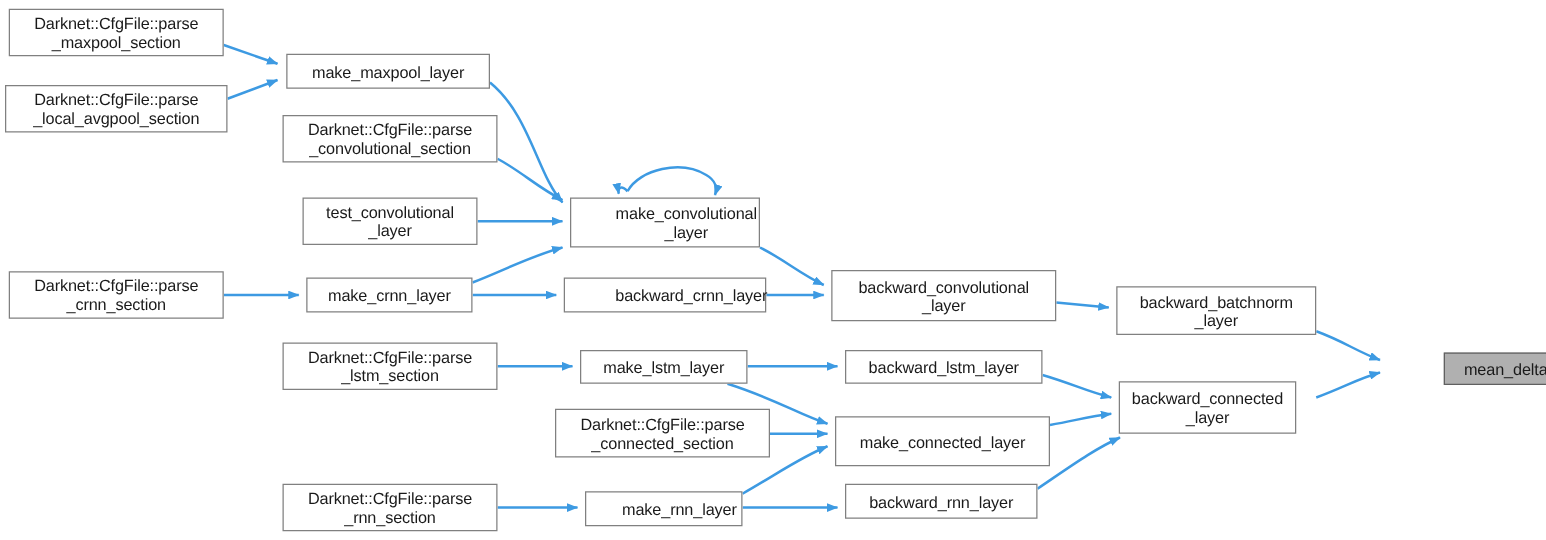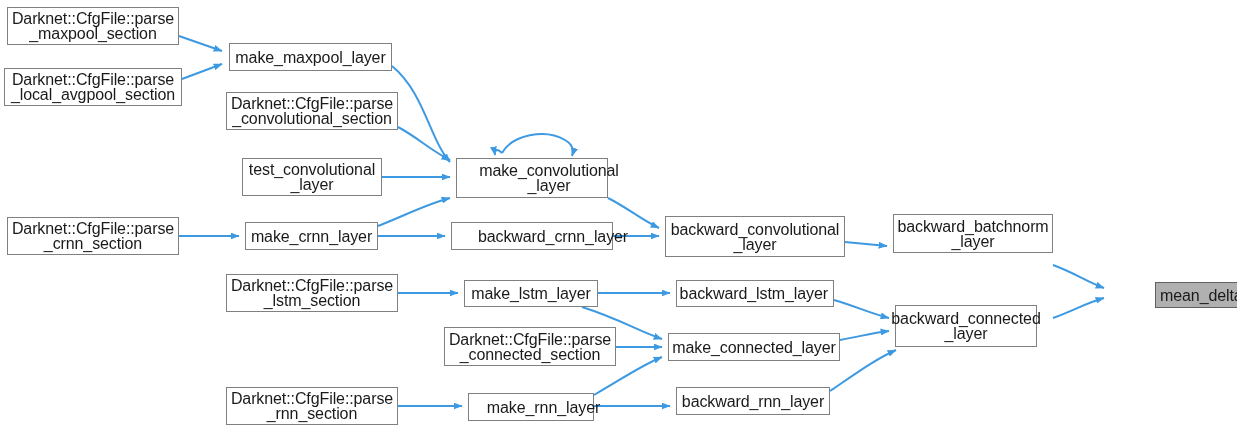--- a/index.html
+++ b/index.html
@@ -26,21 +26,21 @@
   .node {
     position: absolute;
     box-sizing: border-box;
     border: 1px solid #808080;
     background: #ffffff;
     color: #1a1a1a;
     display: flex;
     align-items: center;
     justify-content: center;
     text-align: center;
-    font-size: 16px;
+    font-size: 13px;
     line-height: 15px;
     white-space: pre-line;
     letter-spacing: -0.1px;
     z-index: 2;
   }
   .node.highlight {
     background: #b0b0b0;
     border-color: #606060;
   }
   .node-label {
@@ -97,30 +97,30 @@
       <div class="node" style="left: 242px; top: 158px; width: 140px; height: 38px;"><span class="node-label">test_convolutional
 _layer</span></div>
       <div class="node" style="left: 456px; top: 158px; width: 152px; height: 40px; padding-left: 34px;"><span class="node-label">make_convolutional
 _layer</span></div>
       <div class="node" style="left: 7px; top: 217px; width: 172px; height: 38px;"><span class="node-label">Darknet::CfgFile::parse
 _crnn_section</span></div>
       <div class="node" style="left: 245px; top: 222px; width: 133px; height: 28px;"><span class="node-label">make_crnn_layer</span></div>
       <div class="node" style="left: 451px; top: 222px; width: 162px; height: 28px; padding-left: 42px;"><span class="node-label">backward_crnn_layer</span></div>
       <div class="node" style="left: 665px; top: 216px; width: 180px; height: 41px;"><span class="node-label">backward_convolutional
 _layer</span></div>
-      <div class="node" style="left: 893px; top: 214px; width: 160px; height: 39px;"><span class="node-label">backward_batchnorm
+      <div class="node" style="left: 893px; top: 229px; width: 160px; height: 39px;"><span class="node-label">backward_batchnorm
 _layer</span></div>
       <div class="node" style="left: 226px; top: 274px; width: 172px; height: 38px;"><span class="node-label">Darknet::CfgFile::parse
 _lstm_section</span></div>
       <div class="node" style="left: 464px; top: 280px; width: 134px; height: 27px;"><span class="node-label">make_lstm_layer</span></div>
-      <div class="node" style="left: 676px; top: 280px; width: 158px; height: 27px; justify-content: flex-end;"><span class="node-label">backward_lstm_layer</span></div>
+      <div class="node" style="left: 676px; top: 280px; width: 158px; height: 27px;"><span class="node-label">backward_lstm_layer</span></div>
       <div class="node" style="left: 895px; top: 305px; width: 142px; height: 42px;"><span class="node-label">backward_connected
 _layer</span></div>
       <div class="node" style="left: 444px; top: 327px; width: 172px; height: 39px;"><span class="node-label">Darknet::CfgFile::parse
 _connected_section</span></div>
-      <div class="node" style="left: 668px; top: 333px; width: 172px; height: 28px;"><span class="node-label">make_connected_layer</span></div>
+      <div class="node" style="left: 668px; top: 333px; width: 172px; height: 40px;"><span class="node-label">make_connected_layer</span></div>
       <div class="node" style="left: 226px; top: 387px; width: 172px; height: 38px;"><span class="node-label">Darknet::CfgFile::parse
 _rnn_section</span></div>
       <div class="node" style="left: 468px; top: 393px; width: 126px; height: 28px; padding-left: 25px;"><span class="node-label">make_rnn_layer</span></div>
       <div class="node" style="left: 676px; top: 387px; width: 154px; height: 28px;"><span class="node-label">backward_rnn_layer</span></div>
       <div class="node highlight" style="left: 1110px; top: 282px; width: 127px; height: 26px; margin-left: 45px;"><span class="node-label">mean_delta_cpu</span></div>
     </div>
 </div>
 
 </body></html>

